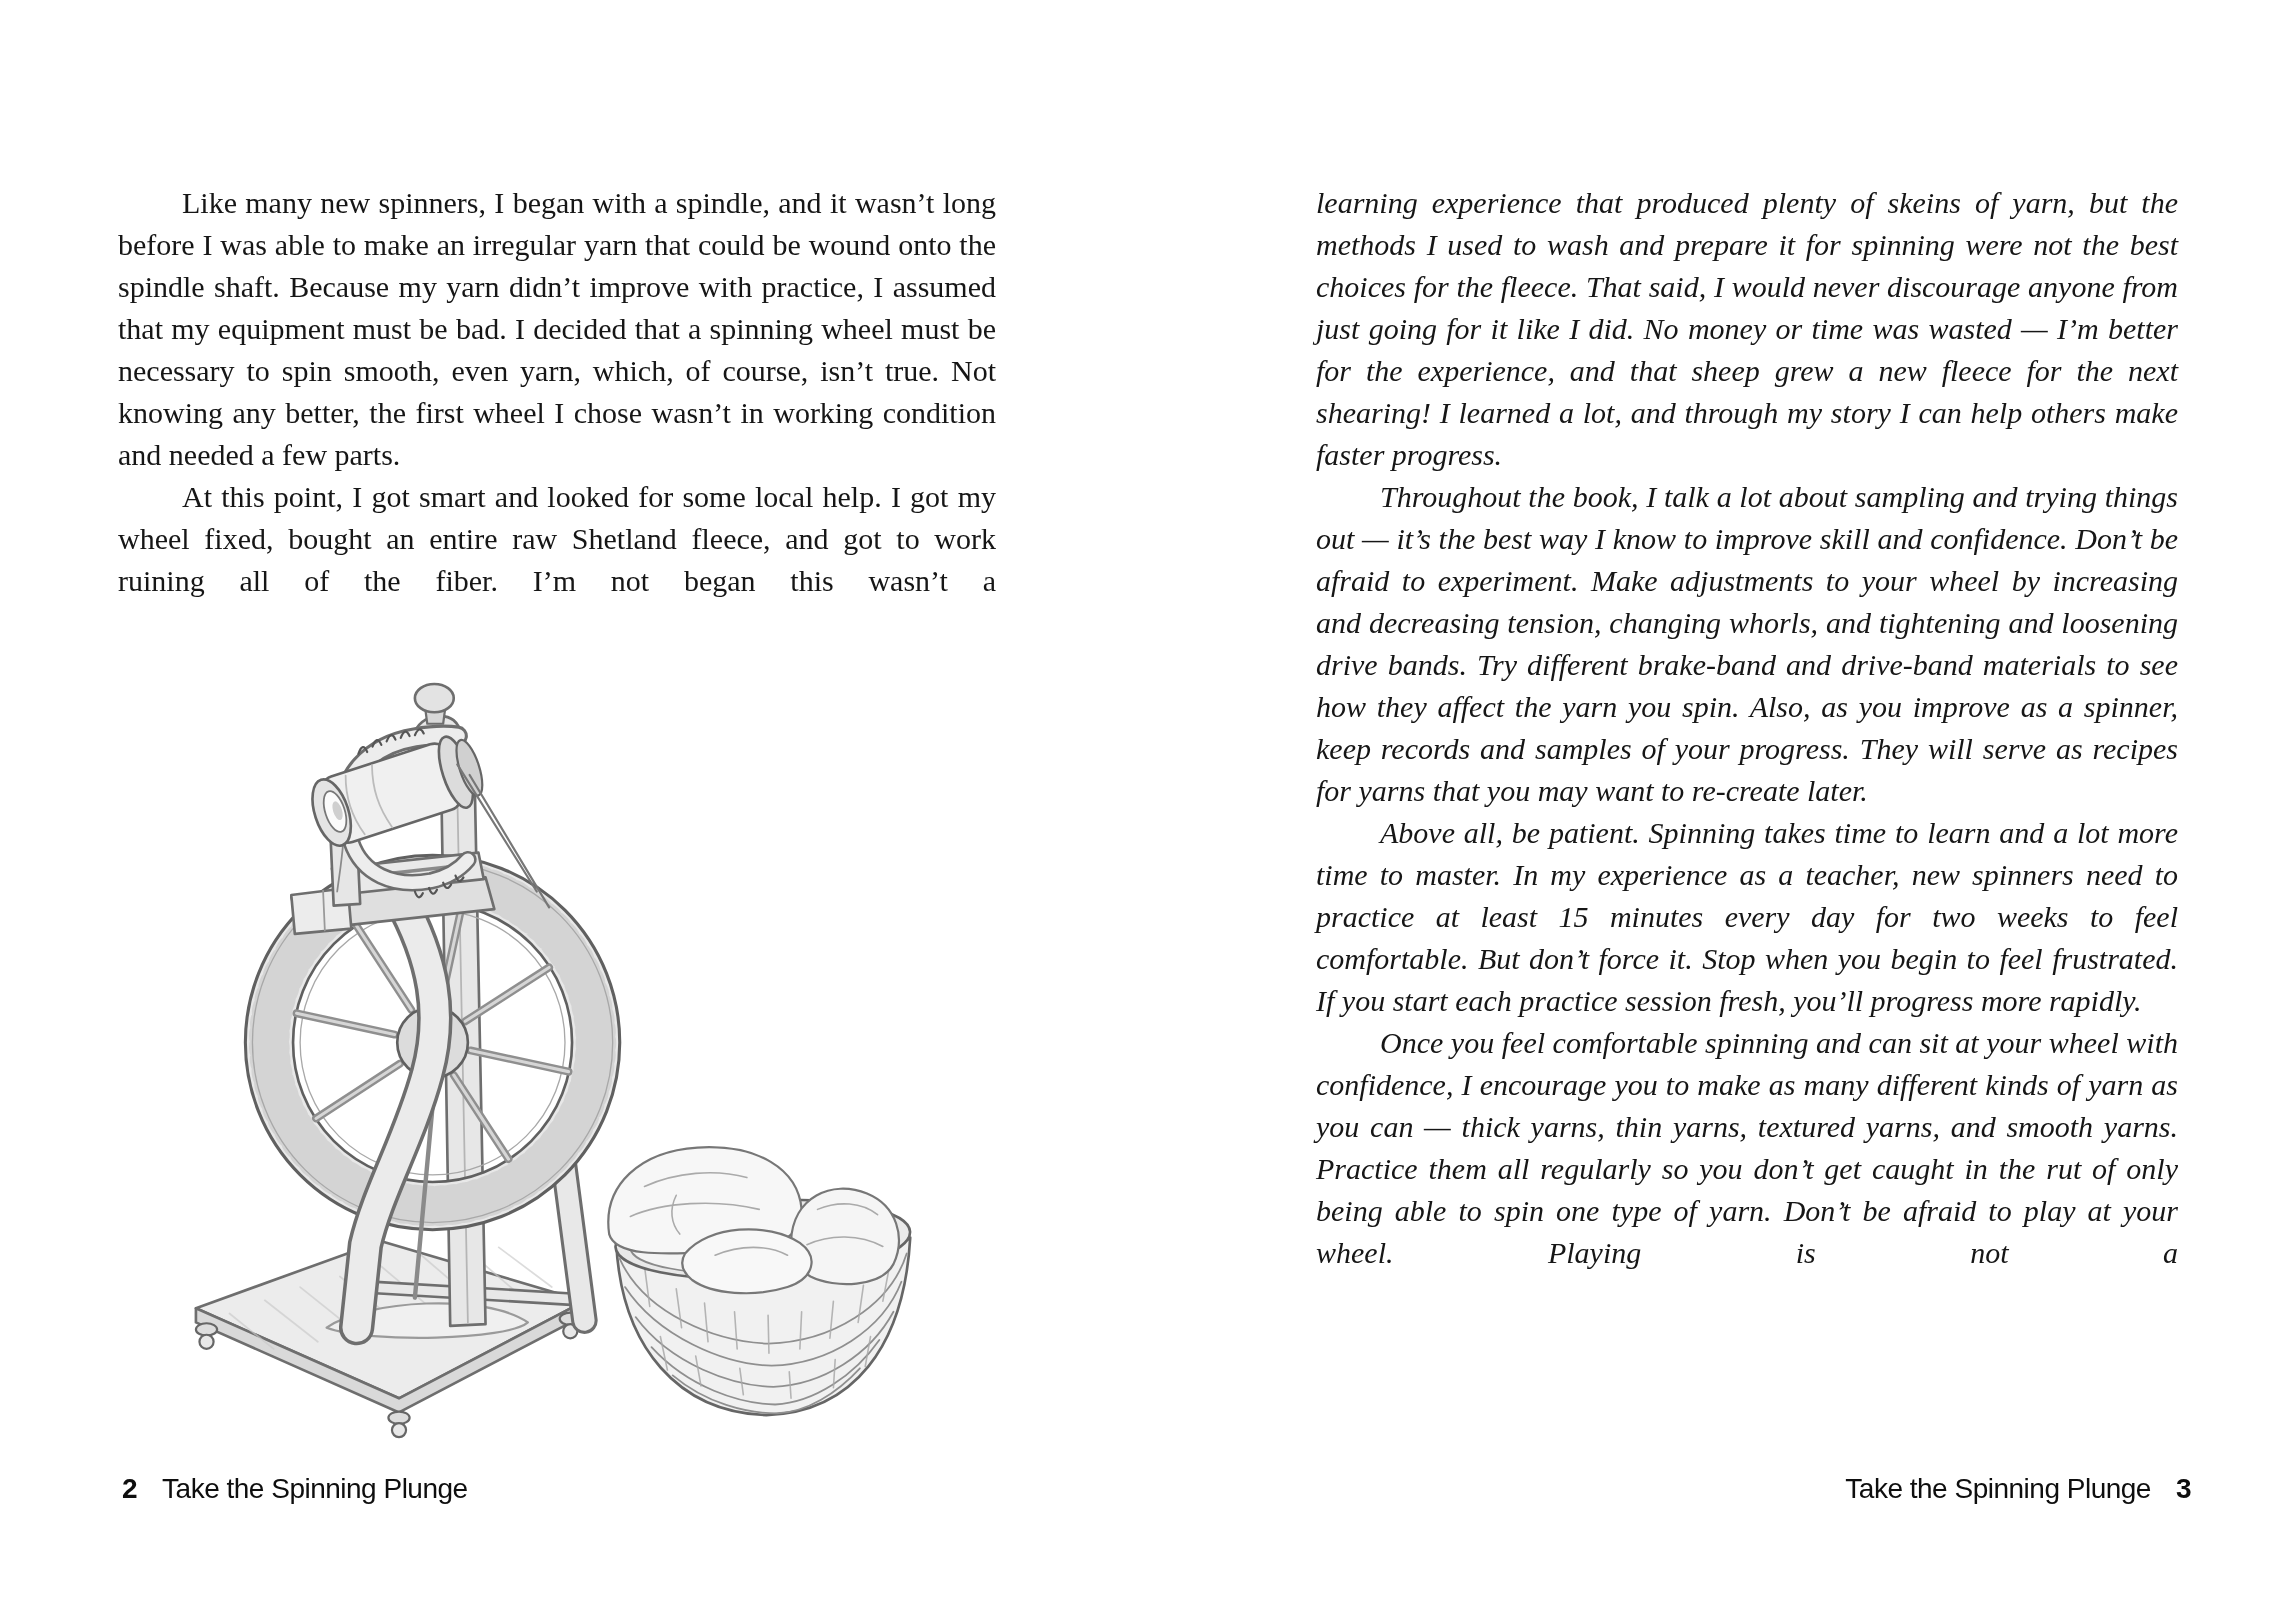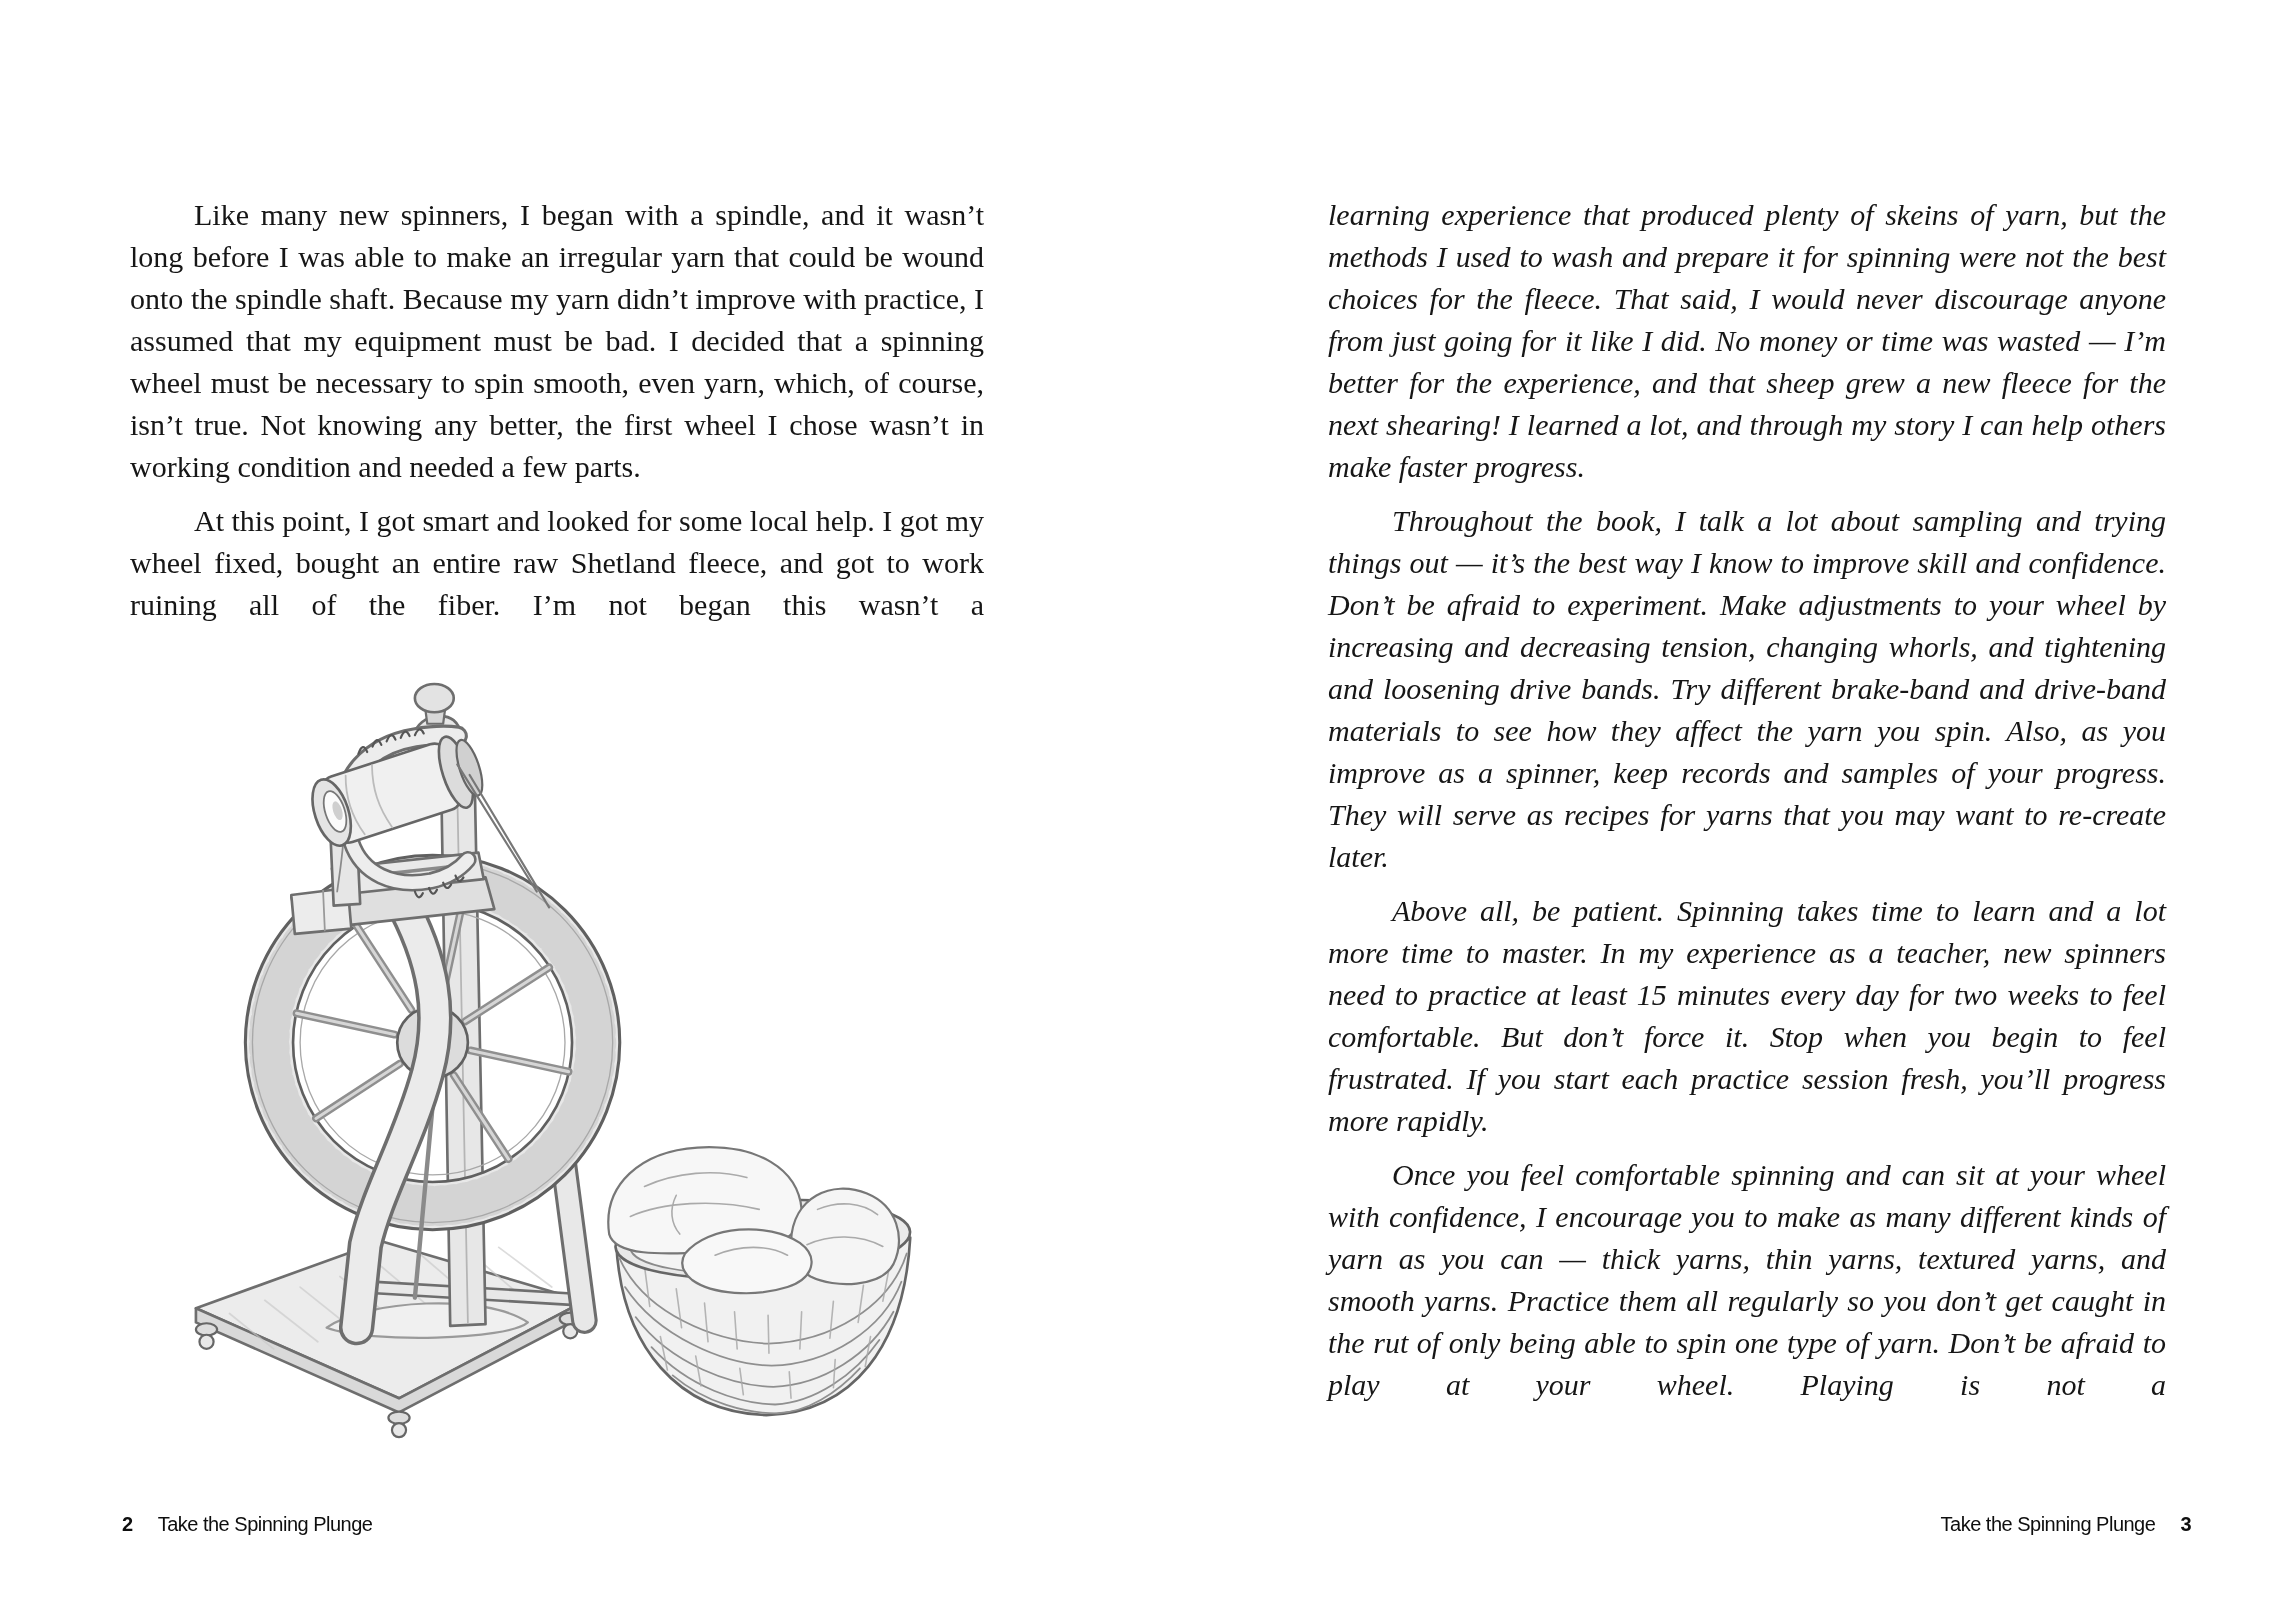--- a/index.html
+++ b/index.html
@@ -14,32 +14,31 @@
   .text-column{
     position:absolute;
     top:182px;
     font-size:30px;
     line-height:42px;
     text-align:justify;
     color:#161616;
   }
   #left-col{left:118px;width:878px;}
   #right-col{left:1316px;width:862px;font-style:italic;}
-  .text-column p{margin:12px;text-indent:64px;}
+  .text-column p{margin:0;text-indent:64px;}
   .text-column p.no-indent{text-indent:0;}
   .text-column p.cont{text-align-last:justify;}
   .illustration{
     position:absolute;left:150px;top:669px;width:830px;height:777px;
   }
   .footer{
     position:absolute;top:1473px;
     font-family:"Liberation Sans", sans-serif;
-    font-size:20px;letter-spacing:-0.5px;color:#0e0e0e;
+    font-size:28px;letter-spacing:-0.5px;color:#0e0e0e;
     white-space:nowrap;
-    margin-top:40px;
   }
   #footer-left{left:122px;}
   #footer-right{right:104px;}
   .pagenum{font-weight:bold;}
   #footer-left .pagenum{margin-right:25px;}
   #footer-right .pagenum{margin-left:25px;}
 </style>
 </head>
 <body>
 

